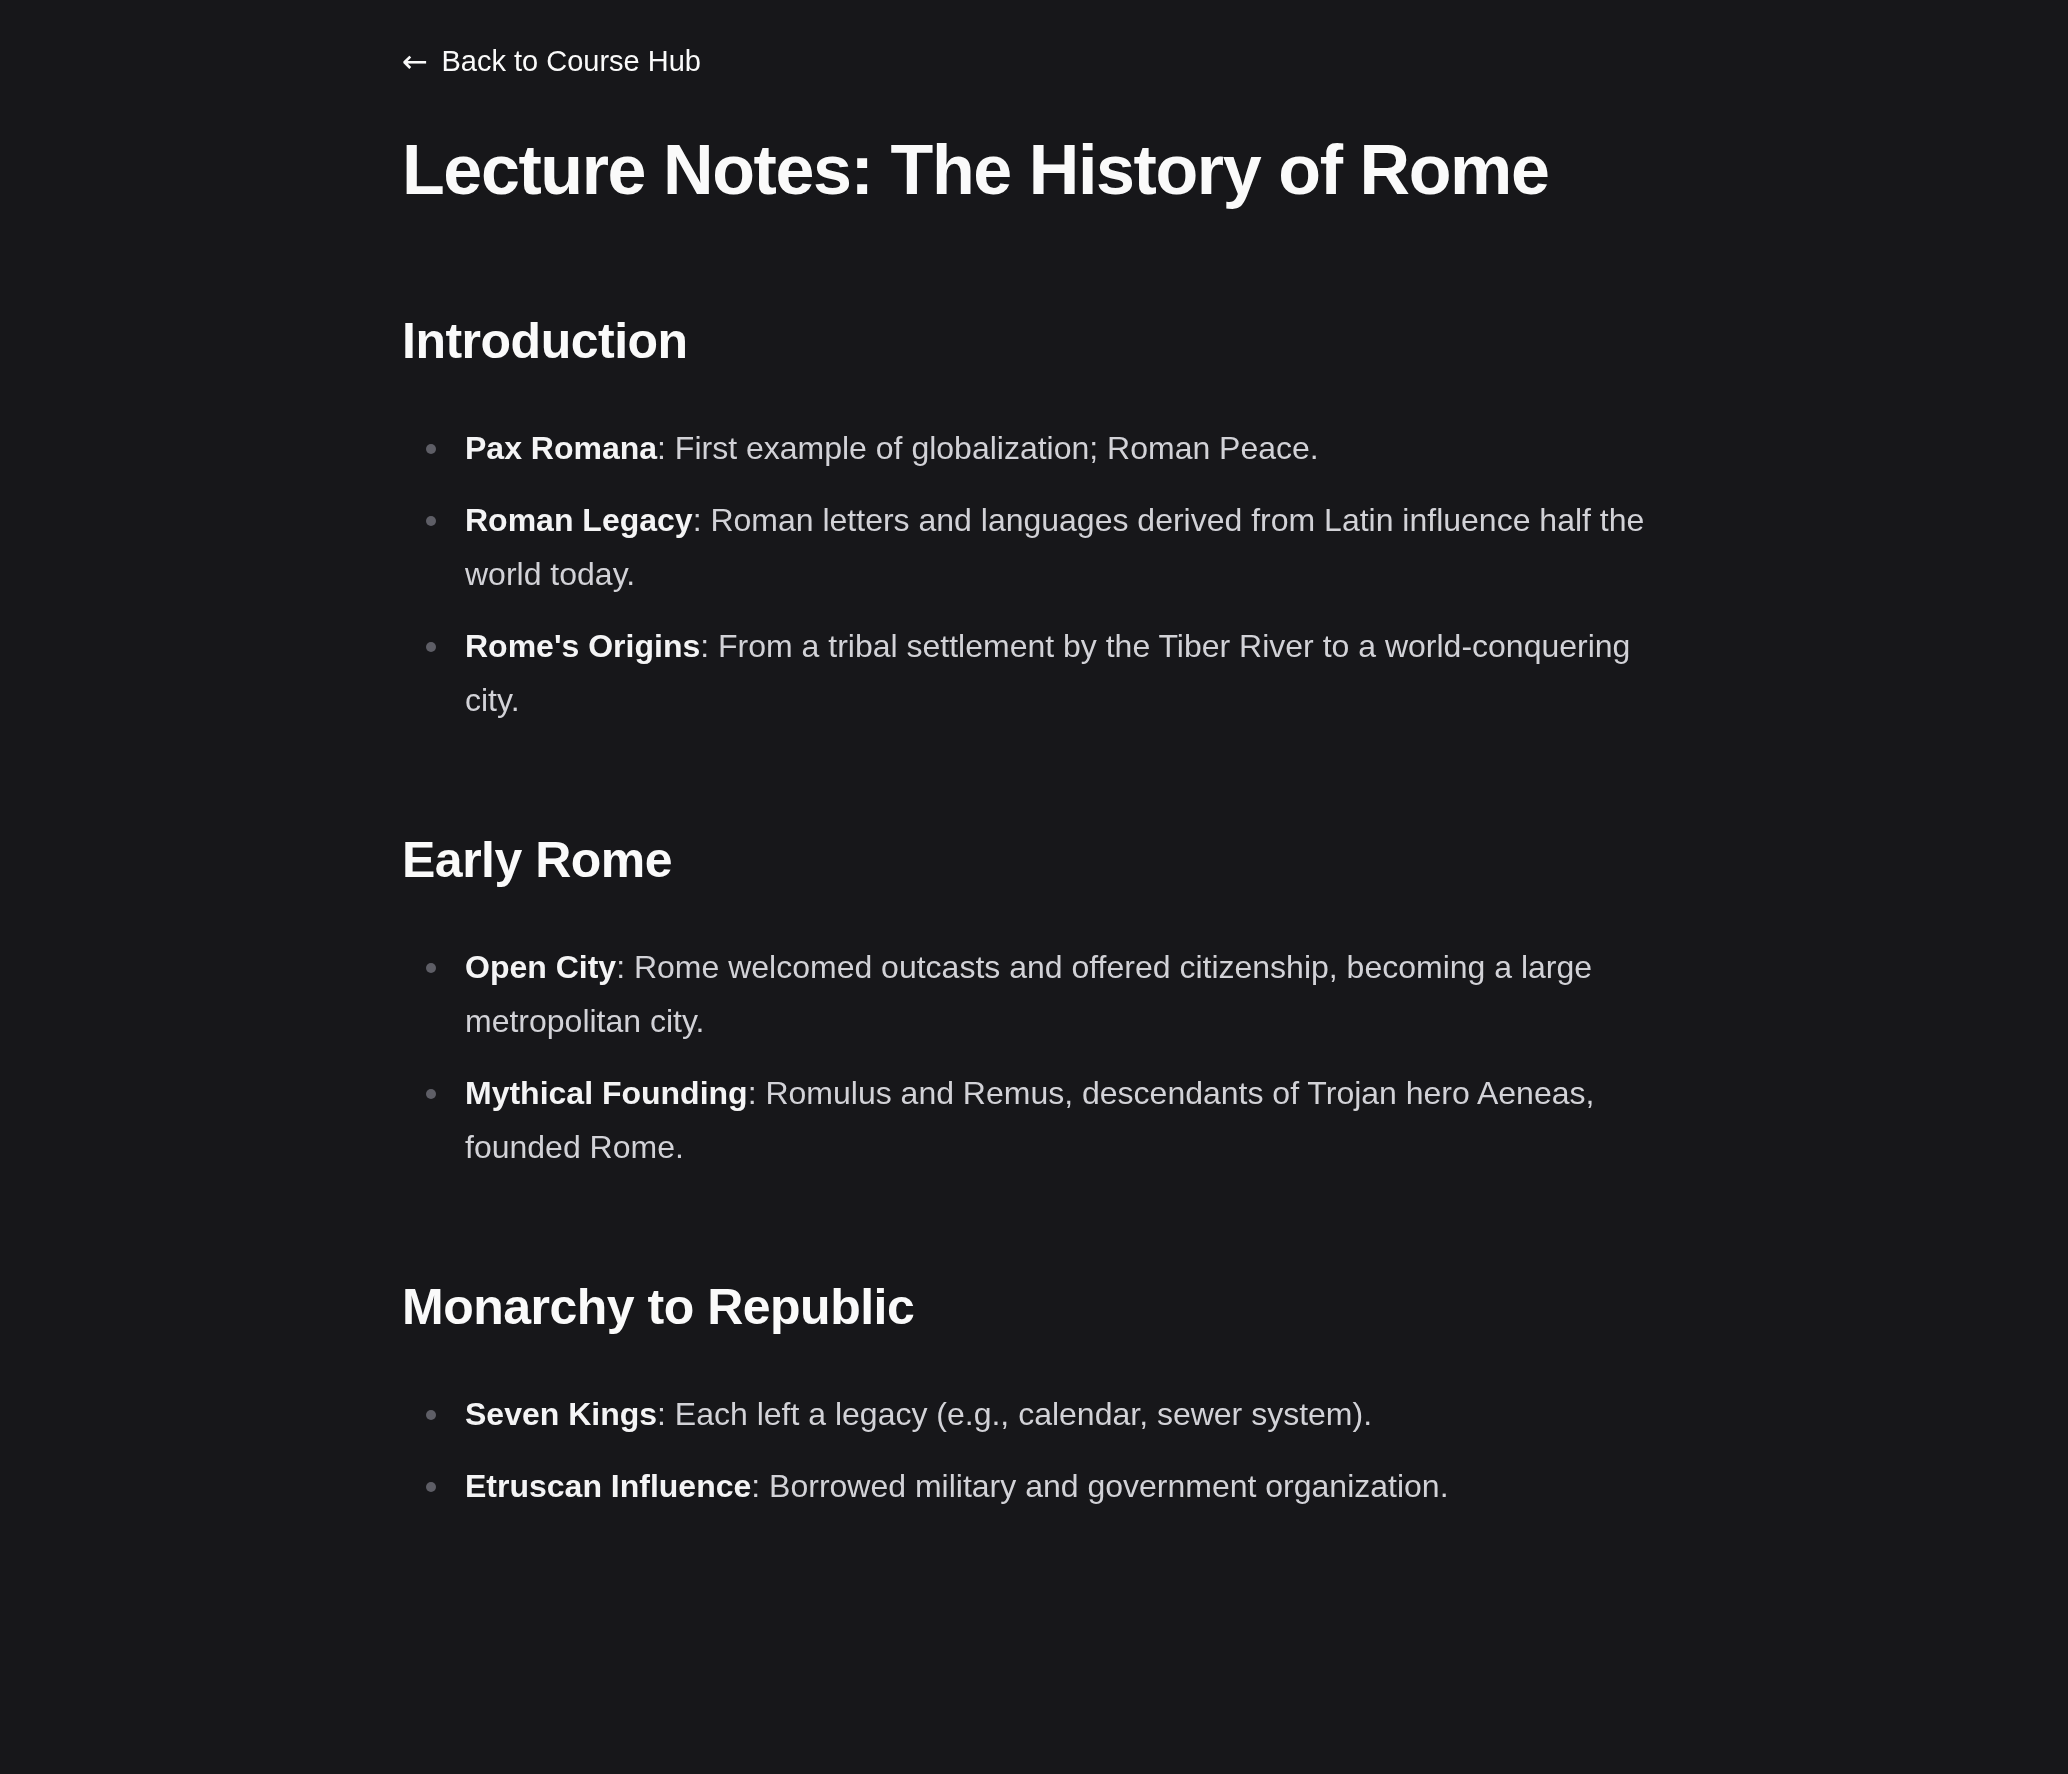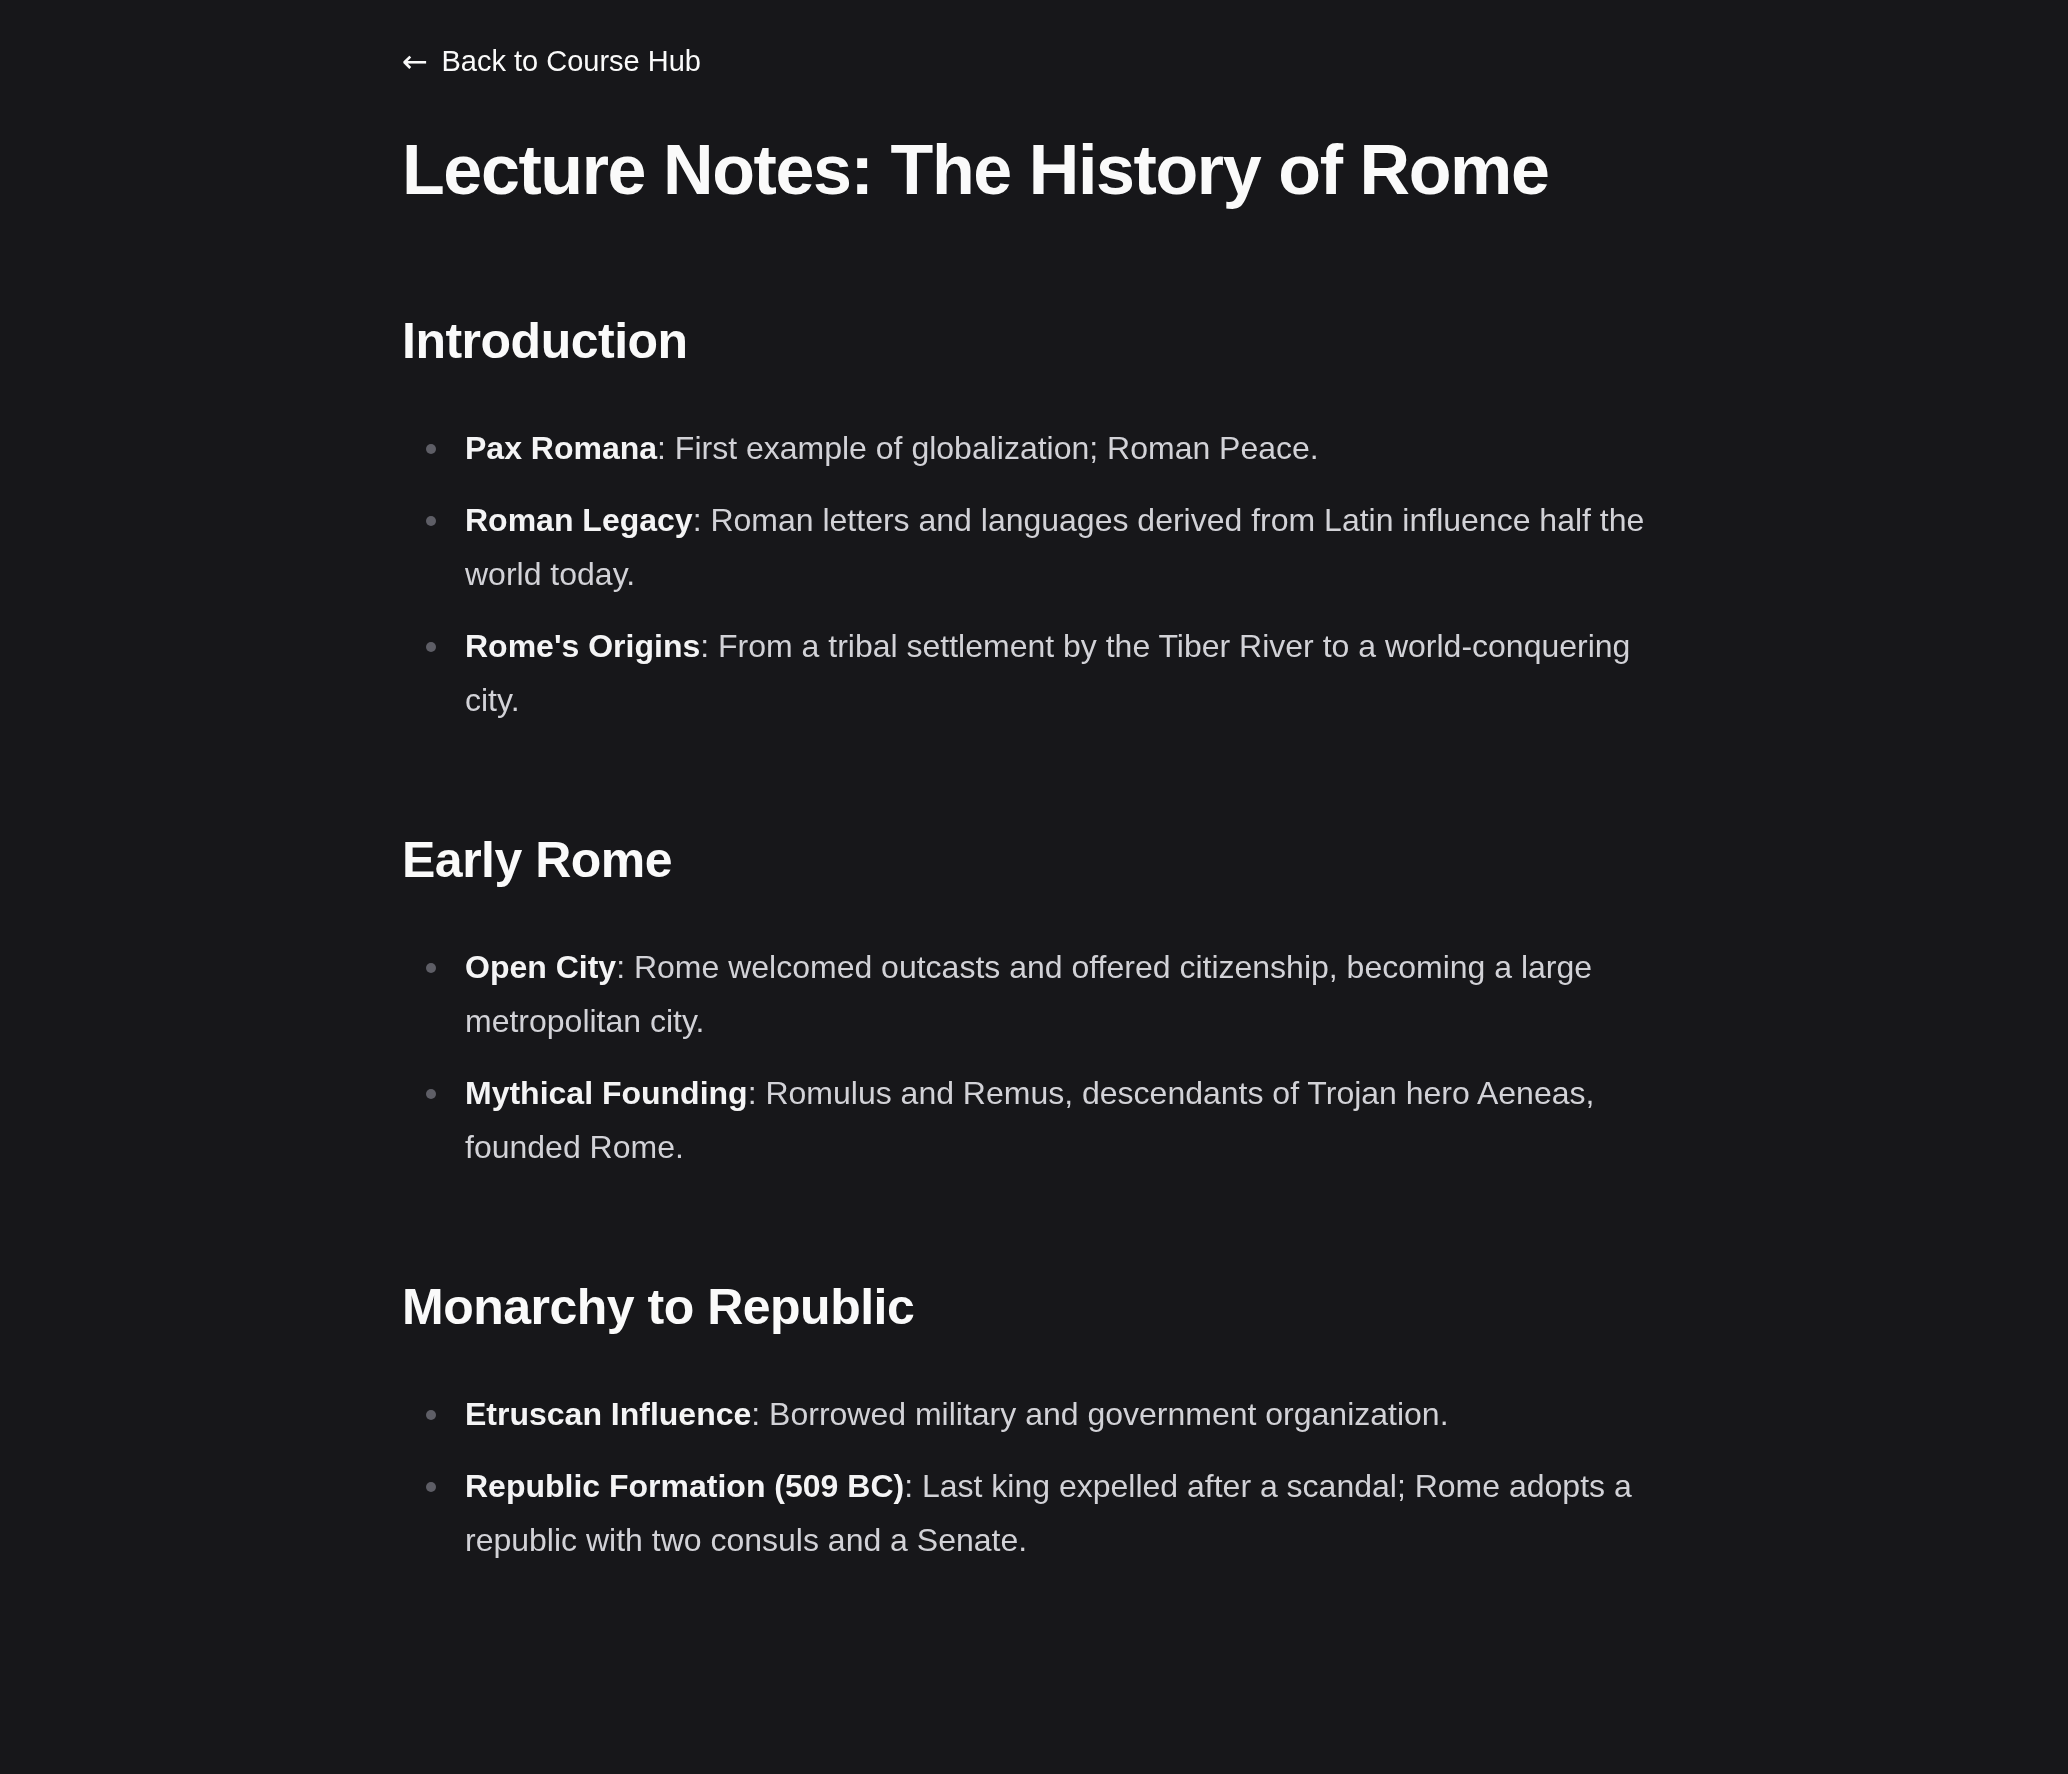--- a/index.html
+++ b/index.html
@@ -106,23 +106,23 @@
         <span class="term">Mythical Founding</span><span class="desc">: Romulus and Remus, descendants of Trojan hero Aeneas, founded Rome.</span>
       </li>
     </ul>
   </section>
 
   <section>
     <h2>Monarchy to Republic</h2>
     <ul class="bullet-list">
       <li>
         <span class="dot"></span>
-        <span class="term">Etruscan Influence</span><span class="desc">: Borrowed military and government organization.</span>
+        <span class="term">Seven Kings</span><span class="desc">: Each left a legacy (e.g., calendar, sewer system).</span>
       </li>
       <li>
         <span class="dot"></span>
-        <span class="term">Republic Formation (509 BC)</span><span class="desc">: Last king expelled after a scandal; Rome adopts a republic with two consuls and a Senate.</span>
+        <span class="term">Etruscan Influence</span><span class="desc">: Borrowed military and government organization.</span>
       </li>
     </ul>
   </section>
 
 </div>
 
 
 </body></html>

